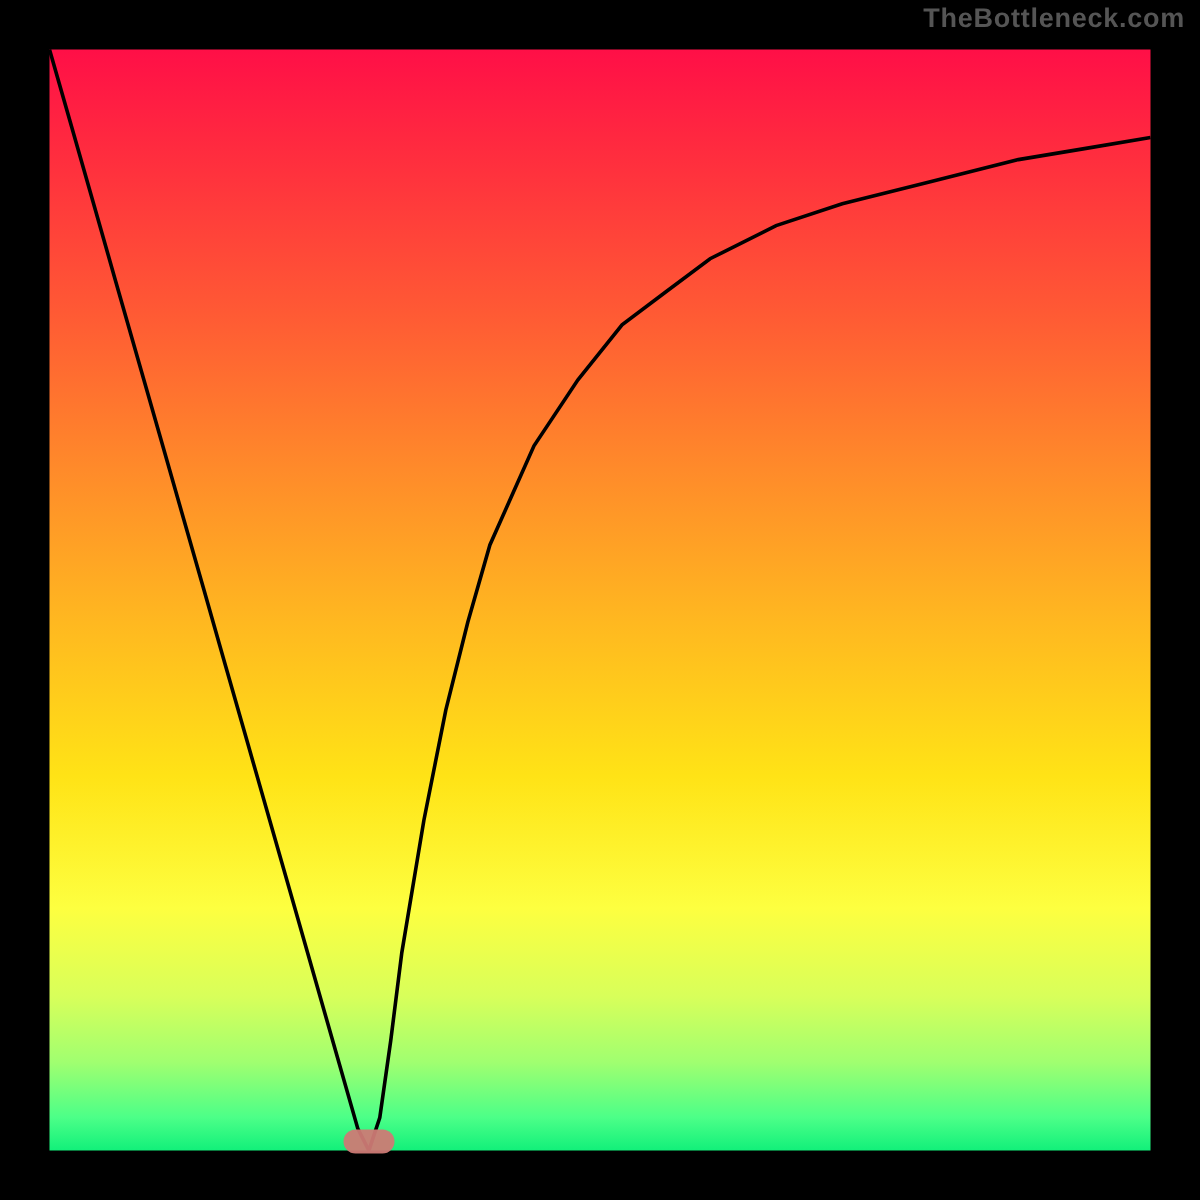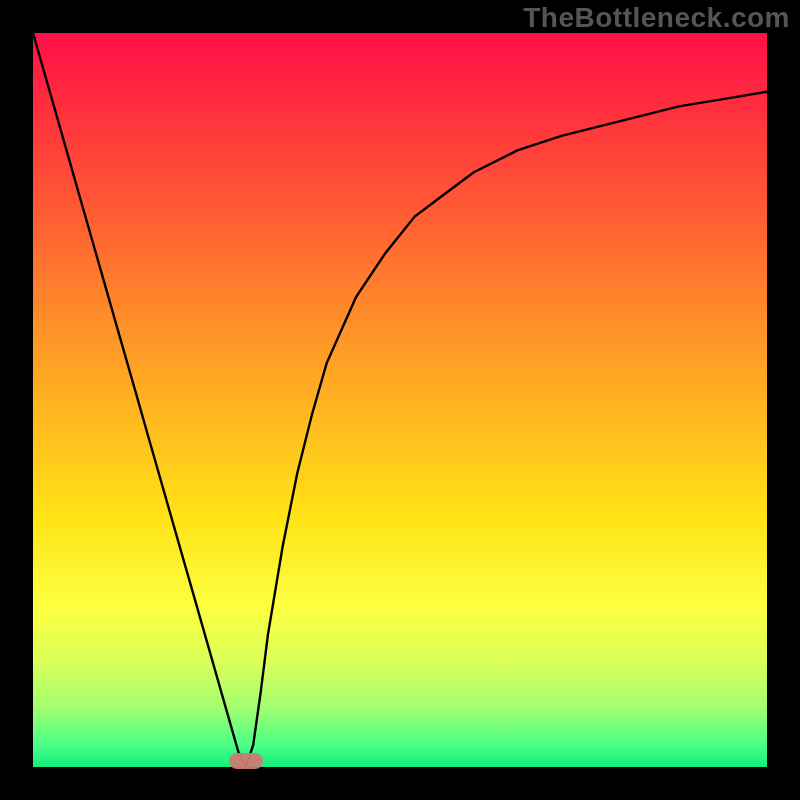--- a/index.html
+++ b/index.html
@@ -15,21 +15,21 @@
     position: relative;
     width: 800px;
     height: 800px;
     background: #000;
   }
   .watermark {
     position: absolute;
     top: 2px;
     right: 10px;
     color: #555;
-    font-size: 28px;
+    font-size: 18px;
     font-weight: 600;
     letter-spacing: 0.5px;
     z-index: 10;
   }
   .plot-area {
     position: absolute;
     left: 33px;
     top: 33px;
     width: 734px;
     height: 734px;

